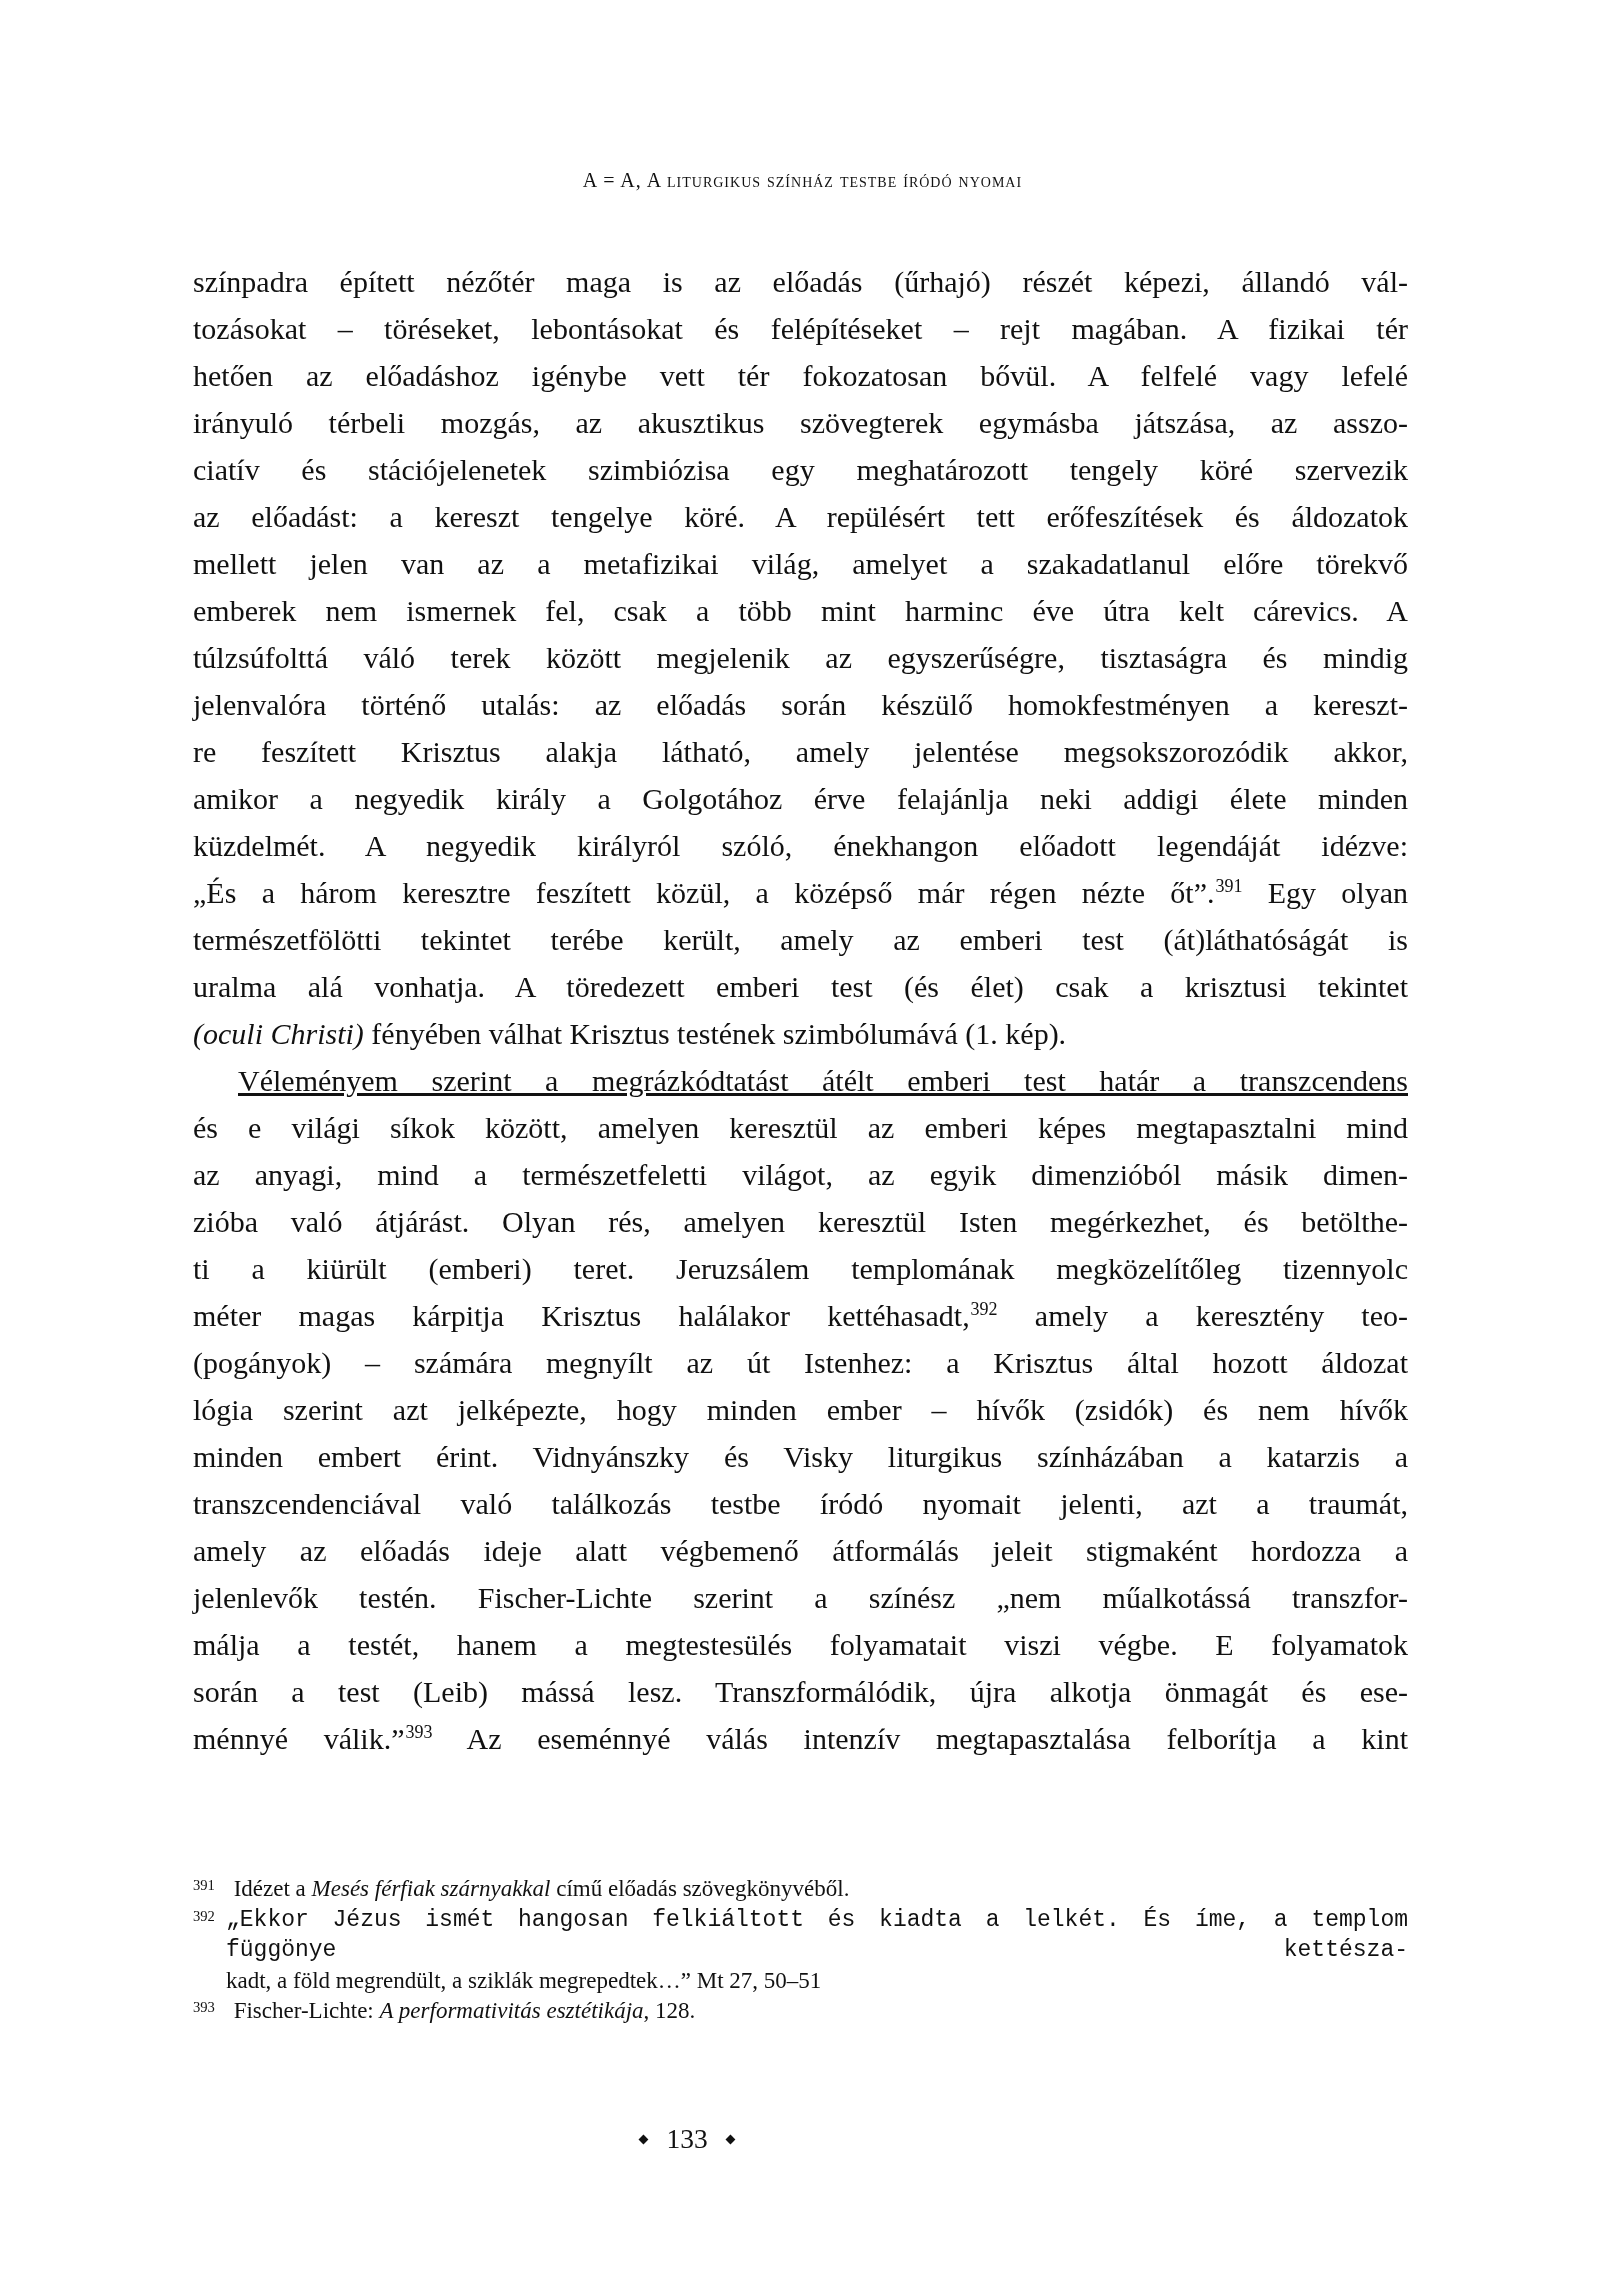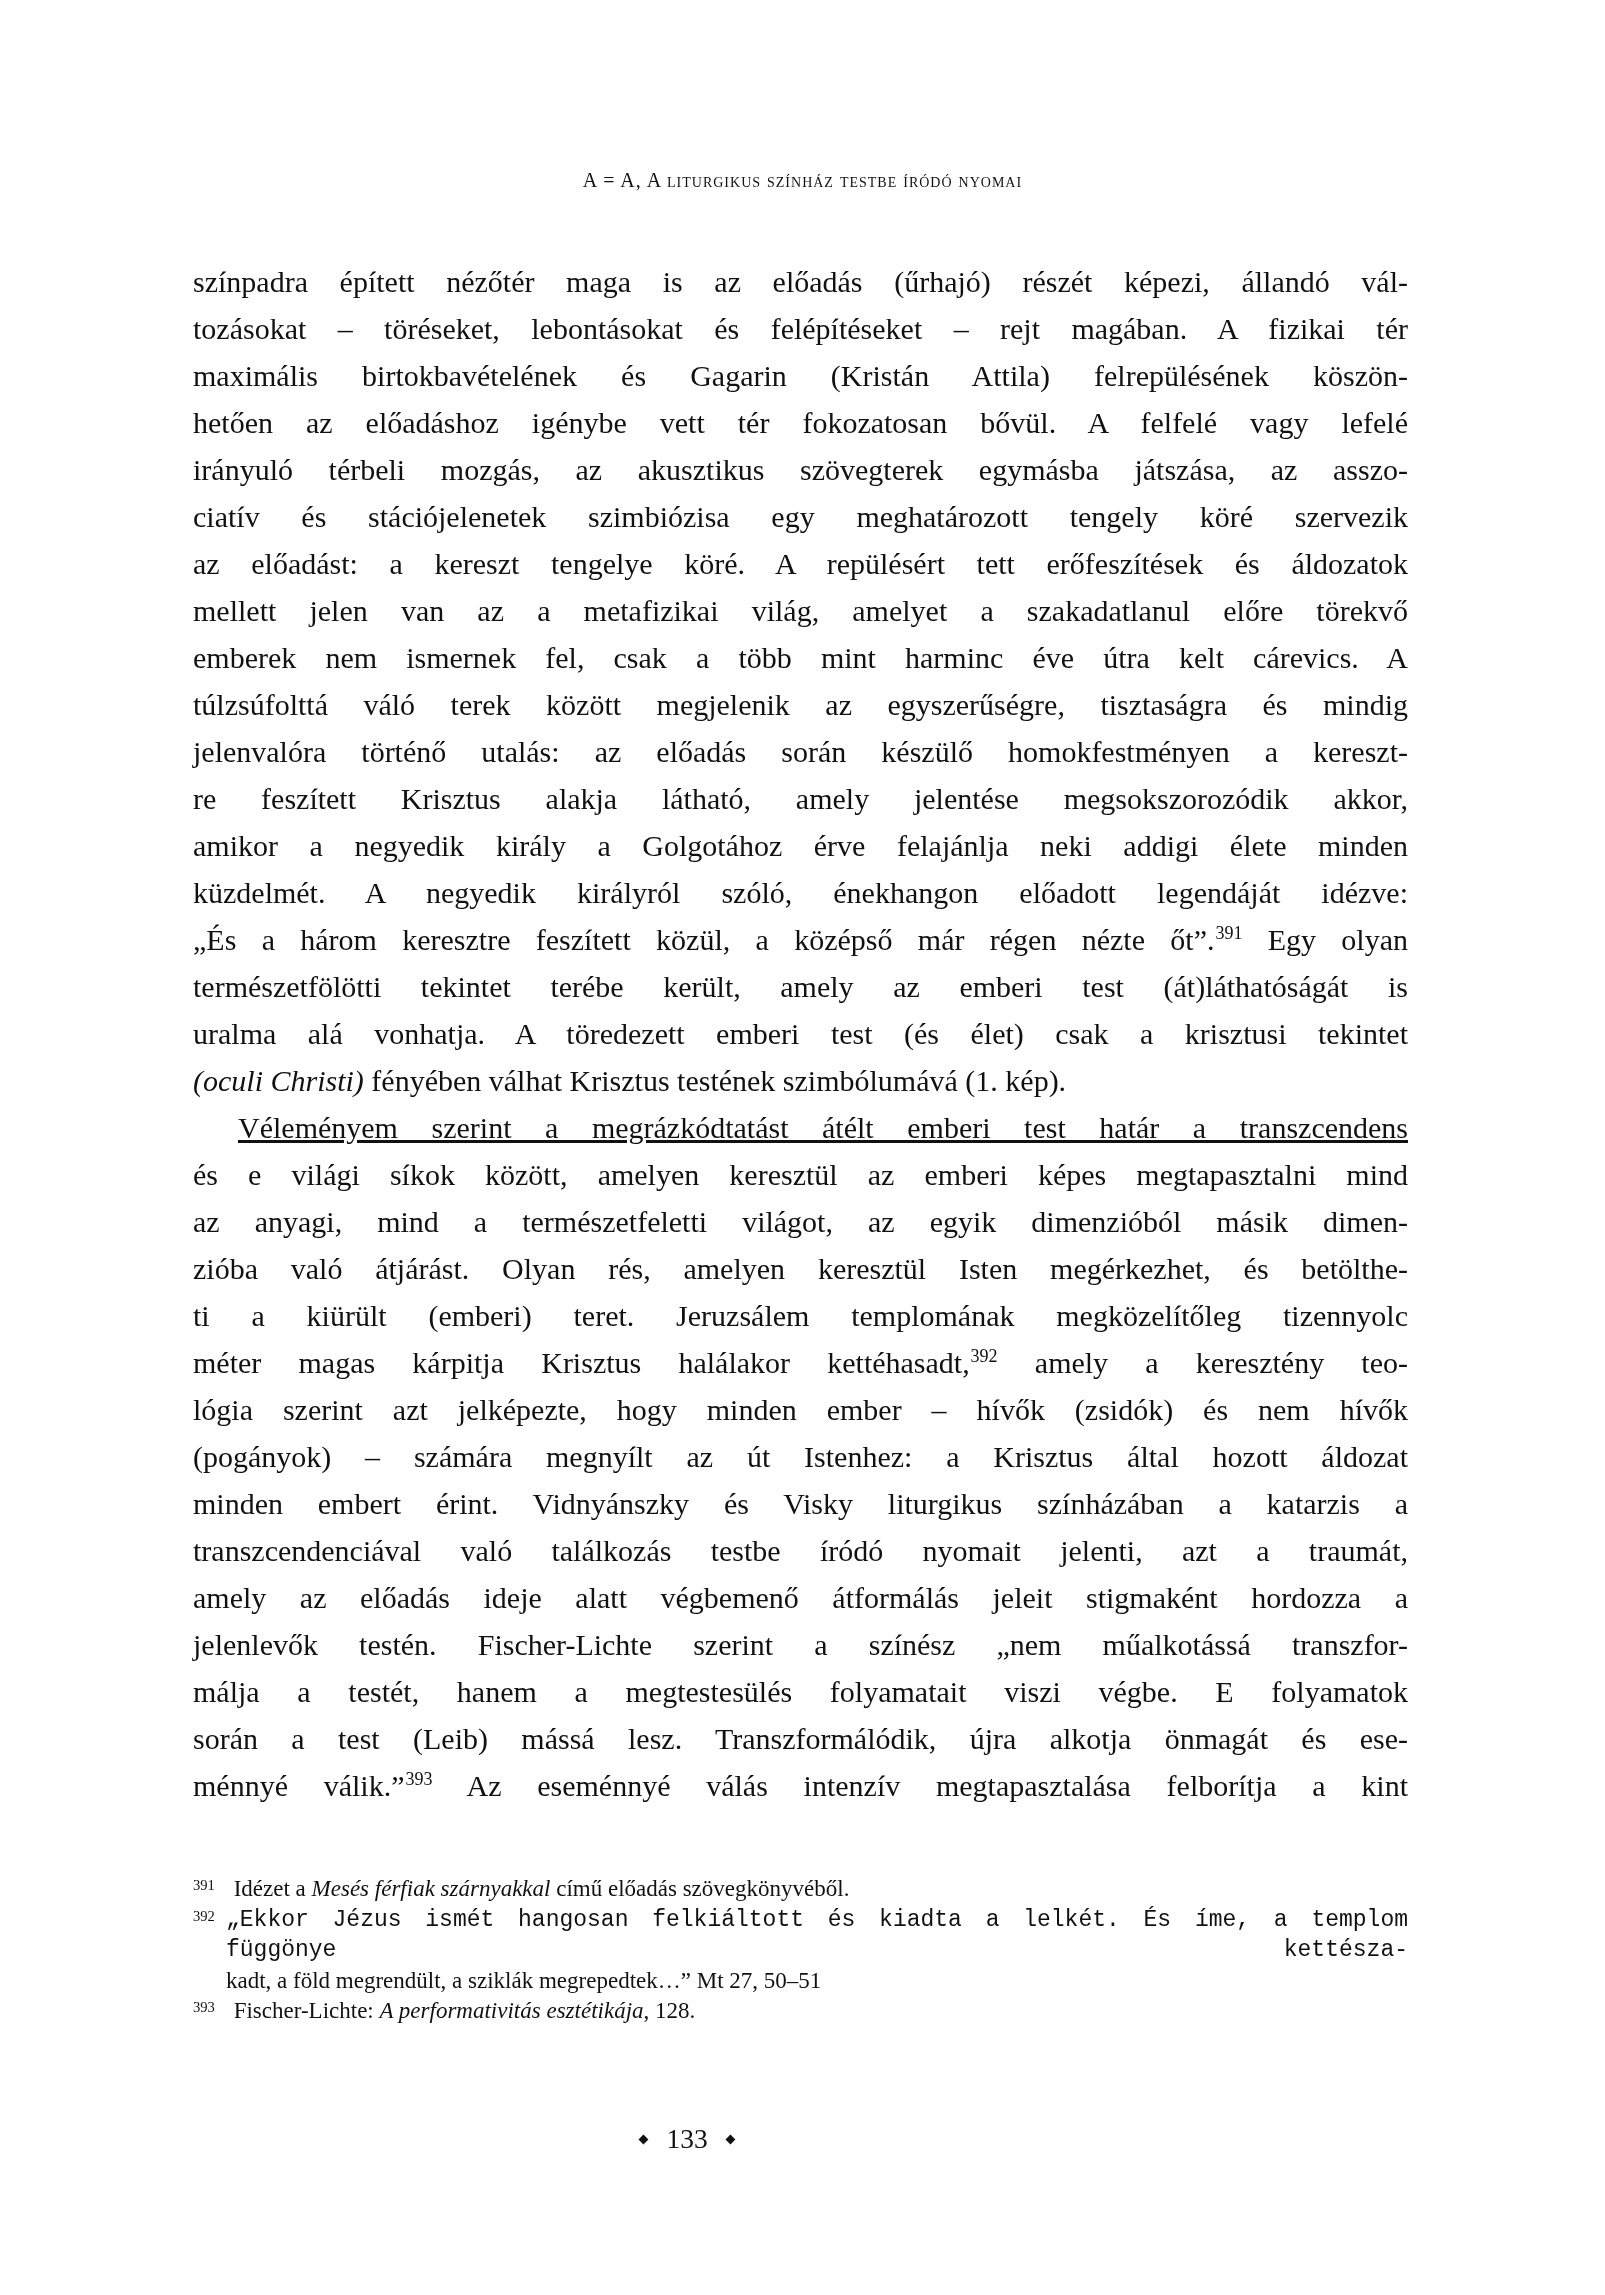--- a/index.html
+++ b/index.html
@@ -129,23 +129,20 @@
 <div class="body-text">
 
   <div>
     <div class="line">
         <span class="j">színpadra épített nézőtér maga is az előadás (űrhajó) részét képezi, állandó vál-</span>
       </div>
     <div class="line">
         <span class="j">tozásokat – töréseket, lebontásokat és felépítéseket – rejt magában. A fizikai tér</span>
       </div>
     <div class="line">
-        <span class="j">maximális birtokbavételének és Gagarin (Kristán Attila) felrepülésének köszön-</span>
-      </div>
-    <div class="line">
         <span class="j">hetően az előadáshoz igénybe vett tér fokozatosan bővül. A felfelé vagy lefelé</span>
       </div>
     <div class="line">
         <span class="j">irányuló térbeli mozgás, az akusztikus szövegterek egymásba játszása, az asszo-</span>
       </div>
     <div class="line">
         <span class="j">ciatív és stációjelenetek szimbiózisa egy meghatározott tengely köré szervezik</span>
       </div>
     <div class="line">
         <span class="j">az előadást: a kereszt tengelye köré. A repülésért tett erőfeszítések és áldozatok</span>
@@ -198,24 +195,24 @@
     <div class="line">
         <span class="j">zióba való átjárást. Olyan rés, amelyen keresztül Isten megérkezhet, és betölthe-</span>
       </div>
     <div class="line">
         <span class="j">ti a kiürült (emberi) teret. Jeruzsálem templomának megközelítőleg tizennyolc</span>
       </div>
     <div class="line">
         <span class="j"><span>méter magas kárpitja Krisztus halálakor kettéhasadt,</span><sup class="fnref">392</sup><span> amely a keresztény teo-</span></span>
       </div>
     <div class="line">
+        <span class="j">(pogányok) – számára megnyílt az út Istenhez: a Krisztus által hozott áldozat</span>
+      </div>
+    <div class="line">
         <span class="j">lógia szerint azt jelképezte, hogy minden ember – hívők (zsidók) és nem hívők</span>
-      </div>
-    <div class="line">
-        <span class="j">(pogányok) – számára megnyílt az út Istenhez: a Krisztus által hozott áldozat</span>
       </div>
     <div class="line">
         <span class="j">minden embert érint. Vidnyánszky és Visky liturgikus színházában a katarzis a</span>
       </div>
     <div class="line">
         <span class="j">transzcendenciával való találkozás testbe íródó nyomait jelenti, azt a traumát,</span>
       </div>
     <div class="line">
         <span class="j">amely az előadás ideje alatt végbemenő átformálás jeleit stigmaként hordozza a</span>
       </div>

